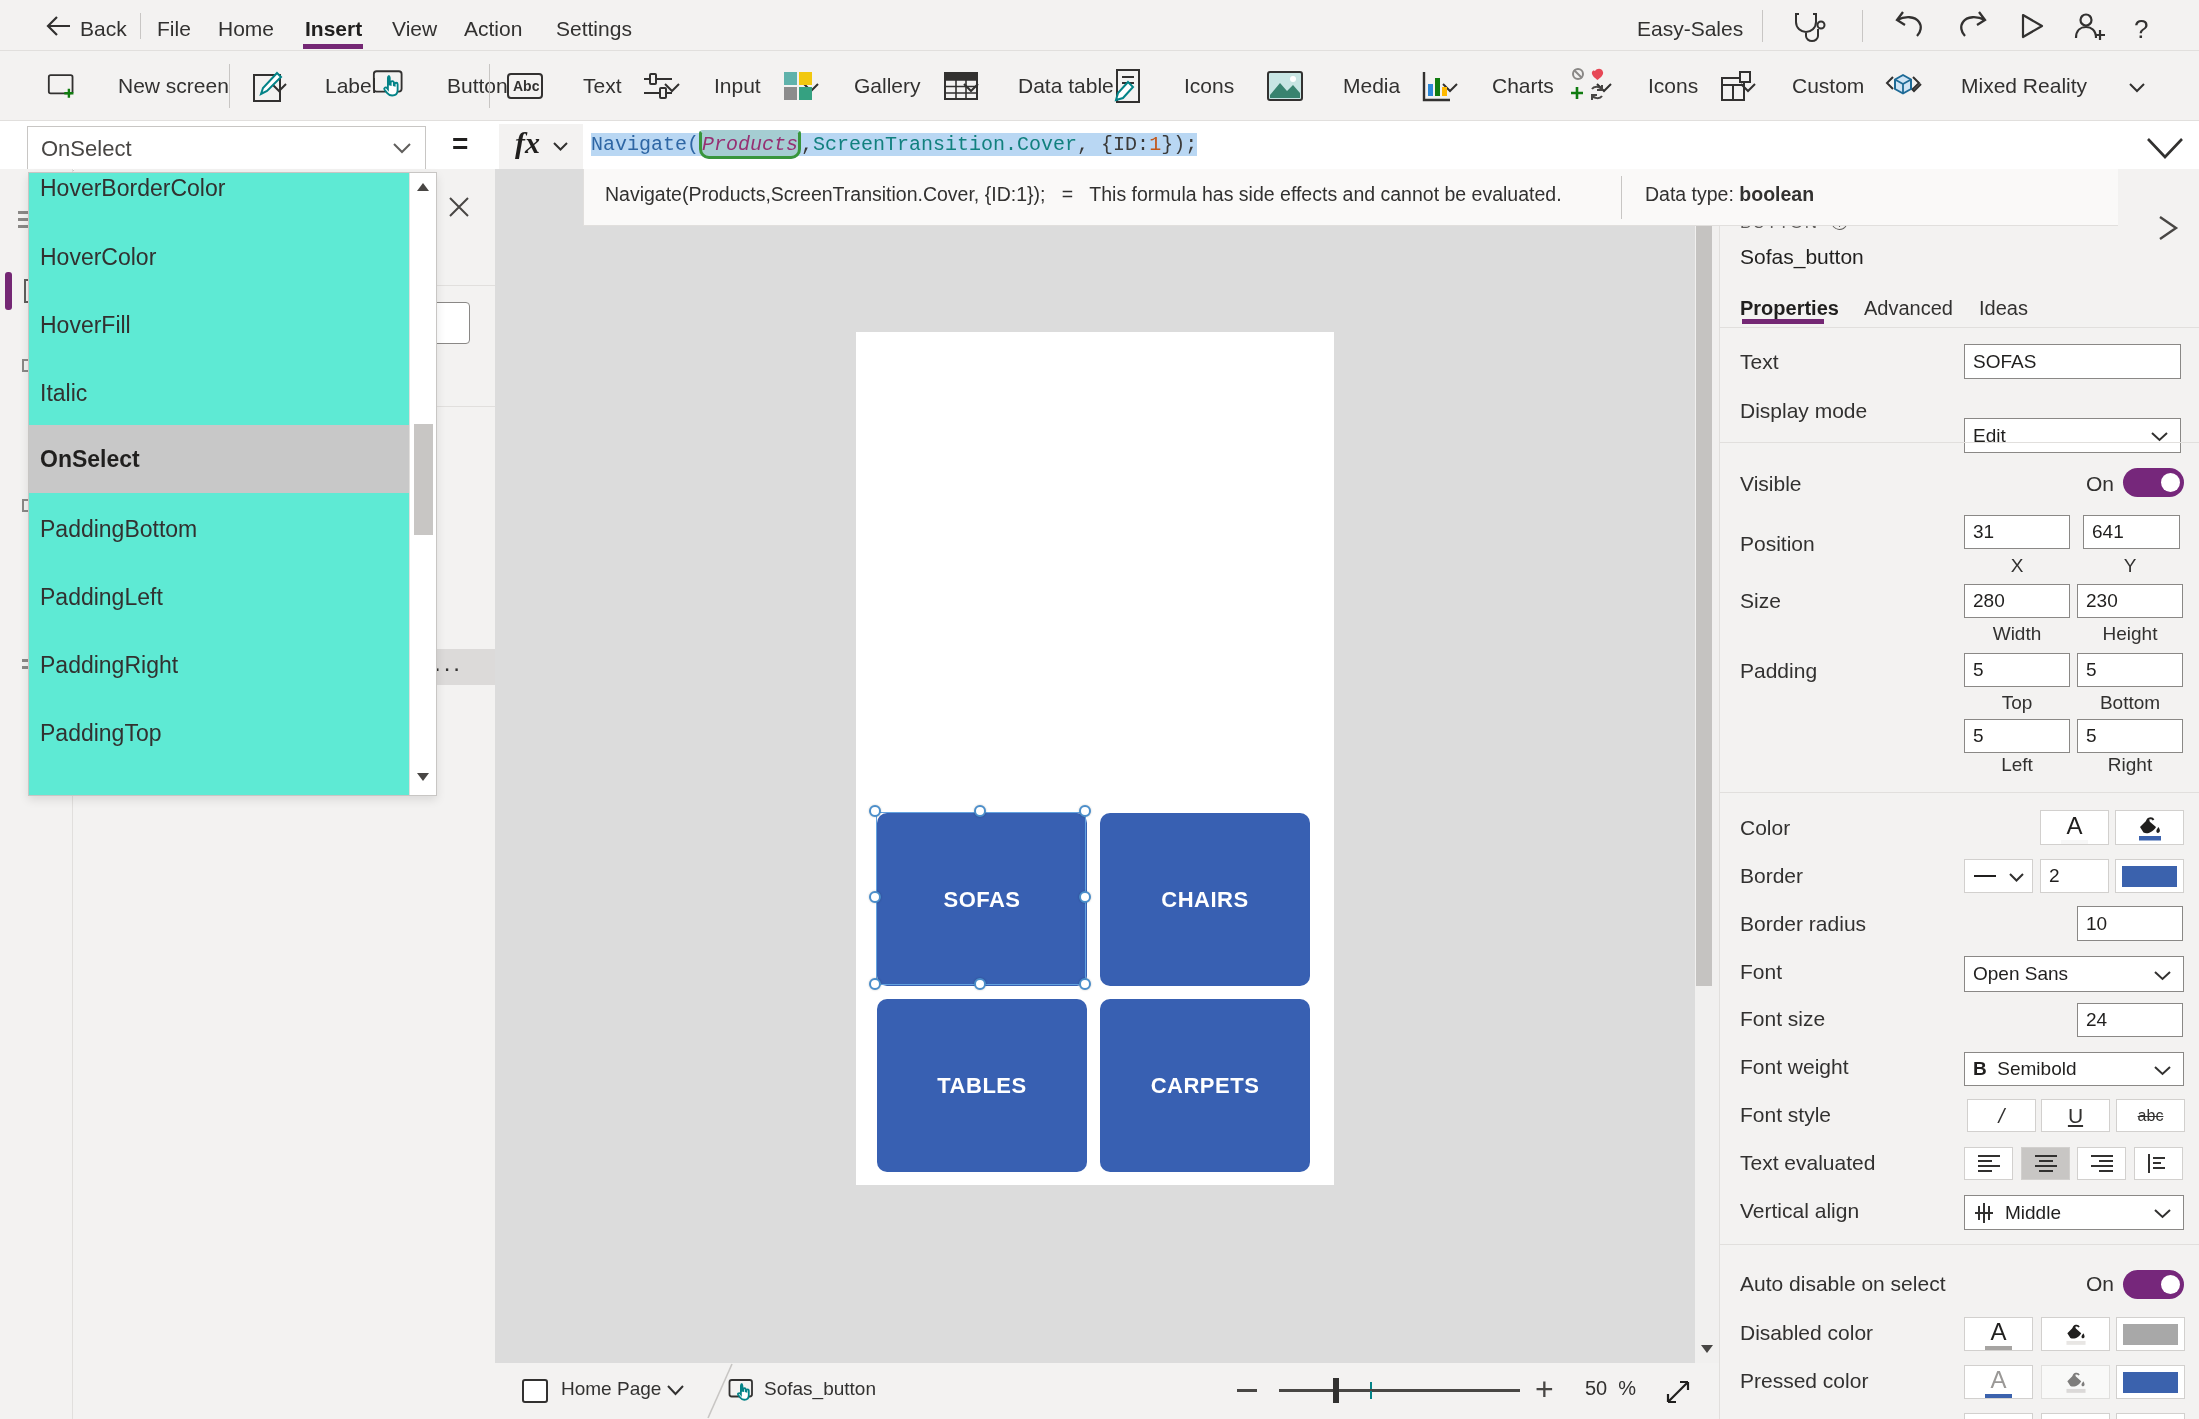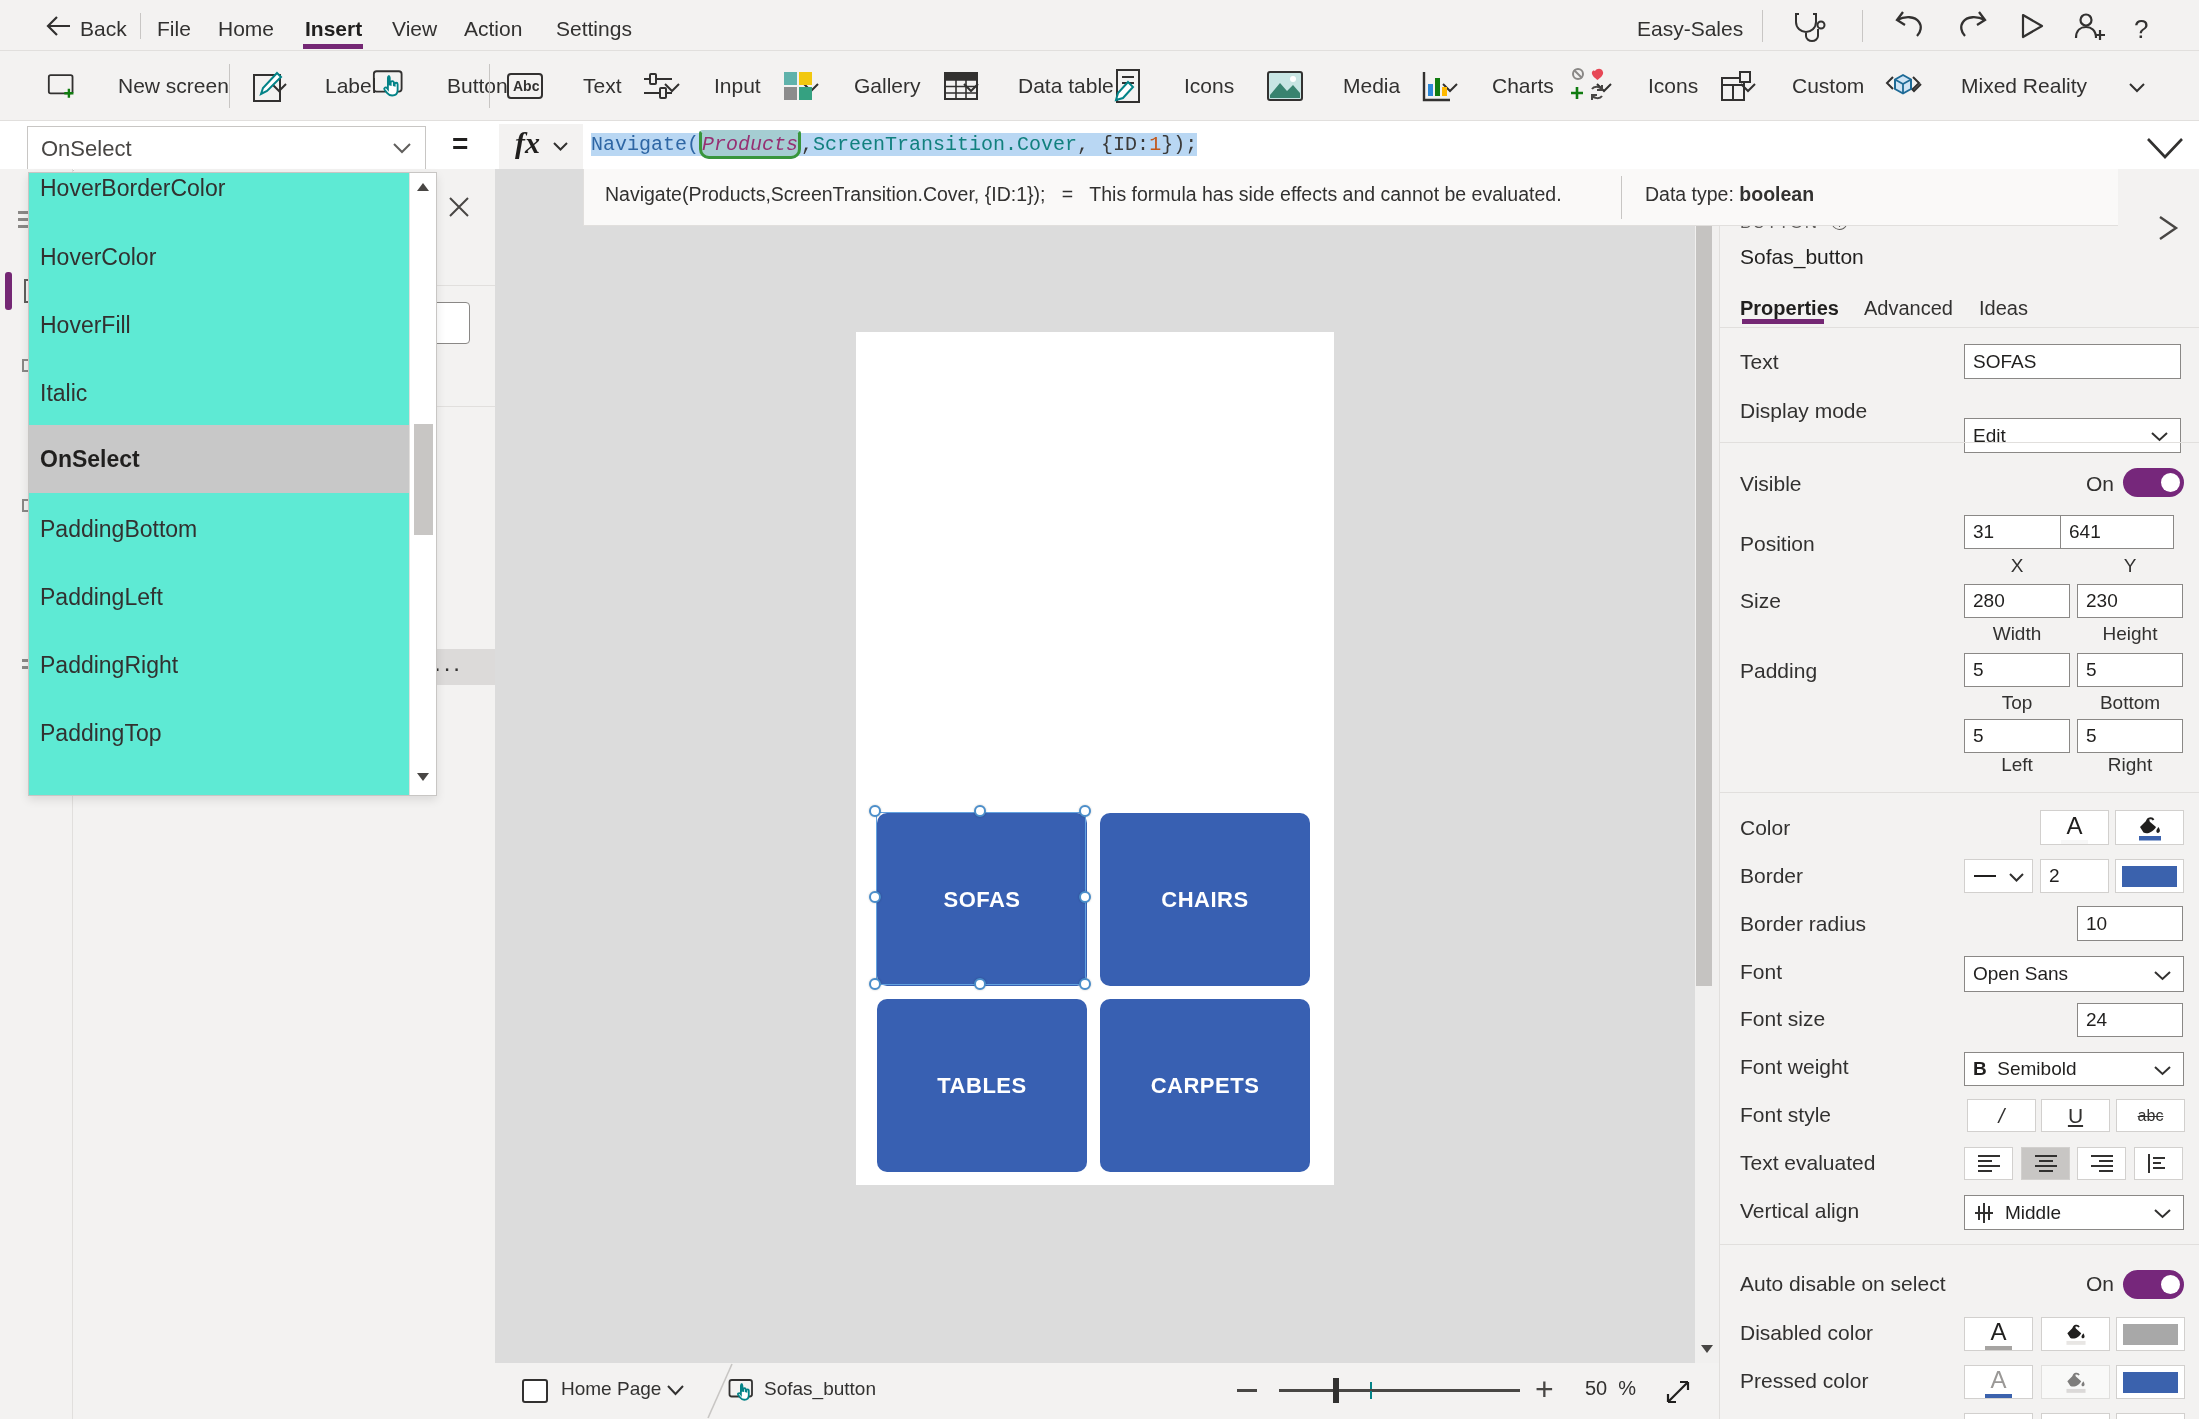--- a/index.html
+++ b/index.html
@@ -386,21 +386,21 @@
     <div class="rdivider" style="top:273px;"></div>
 
     <div class="rlabel" style="top:303px;">Visible</div>
     <div class="abs" style="left:366px;top:303px;font-size:21px;">On</div>
     <div class="toggle" style="left:403px;top:299px;">
         <div class="knob"></div>
       </div>
 
     <div class="rlabel" style="top:363px;">Position</div>
     <div class="rinput" style="left:244px;top:346px;width:106px;height:34px;">31</div>
-    <div class="rinput" style="left:340px;top:346px;width:114px;height:34px;">641</div>
+    <div class="rinput" style="left:363px;top:346px;width:97px;height:34px;">641</div>
     <div class="rsub" style="left:244px;top:386px;width:106px;">X</div>
     <div class="rsub" style="left:357px;top:386px;width:106px;">Y</div>
 
     <div class="rlabel" style="top:420px;">Size</div>
     <div class="rinput" style="left:244px;top:415px;width:106px;height:34px;">280</div>
     <div class="rinput" style="left:357px;top:415px;width:106px;height:34px;">230</div>
     <div class="rsub" style="left:244px;top:454px;width:106px;">Width</div>
     <div class="rsub" style="left:357px;top:454px;width:106px;">Height</div>
 
     <div class="rlabel" style="top:490px;">Padding</div>

